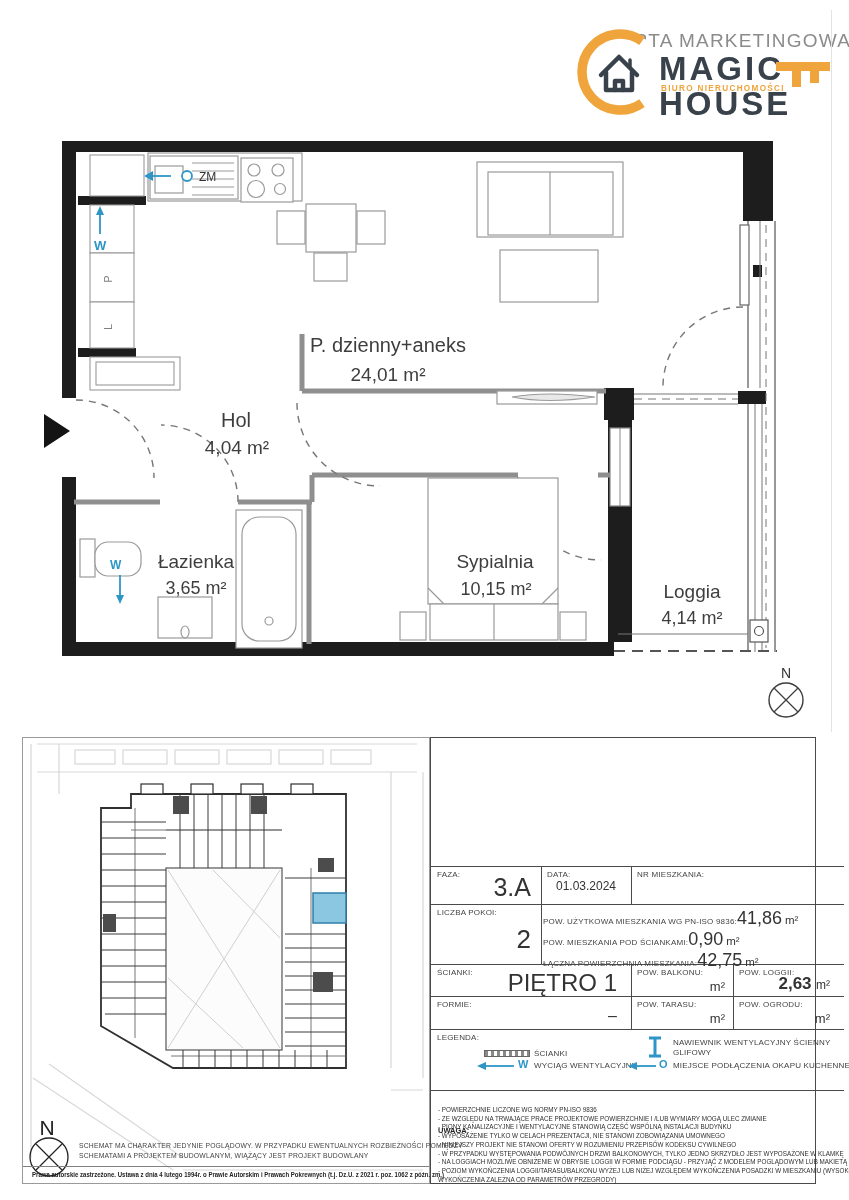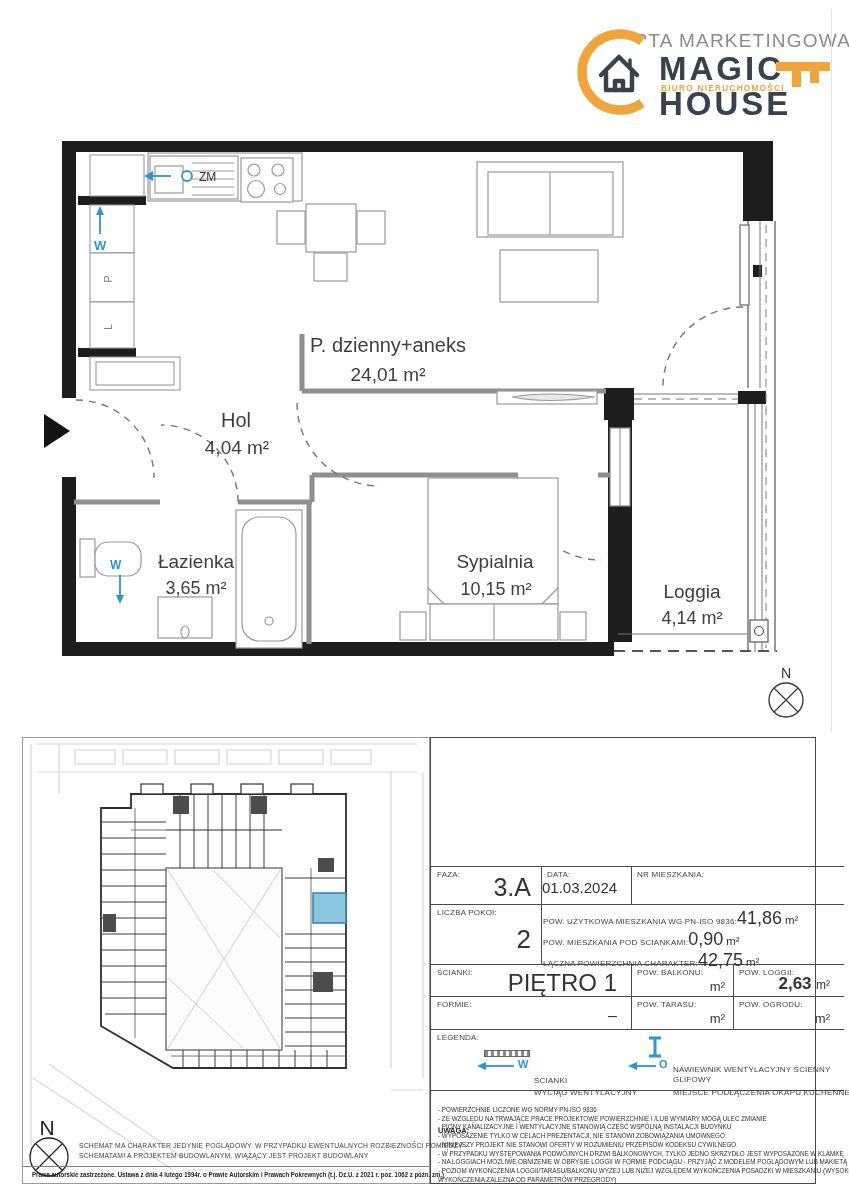--- a/index.html
+++ b/index.html
@@ -34,21 +34,21 @@
   .right-panel{position:absolute;left:430px;top:737px;width:386px;height:447px;border:1px solid #4A4A4A;box-sizing:border-box;padding-left:17px;}
   .hline{position:absolute;left:0;width:413px;height:1px;background:#4A4A4A;}
   .vline{position:absolute;width:1px;background:#4A4A4A;}
   .lbl{position:absolute;font-size:8px;color:#444;letter-spacing:.2px;white-space:nowrap;}
   .big{position:absolute;color:#333;white-space:nowrap;}
   .unit{font-size:12px;}
   .area-row{position:absolute;left:112px;width:293px;display:flex;justify-content:flex-start;align-items:baseline;}
   .area-row .a-lbl{font-size:8px;color:#444;letter-spacing:.2px;}
   .area-row .a-val{font-size:18px;color:#333;}
   .area-row .a-unit{font-size:11.5px;color:#333;margin-left:3px;}
-  .legend-lbl{position:absolute;font-size:8px;color:#3F3F3F;letter-spacing:.2px;white-space:nowrap;margin-top:27px;}
+  .legend-lbl{position:absolute;font-size:8px;color:#3F3F3F;letter-spacing:.2px;white-space:nowrap;}
   .legend-sym-w{position:absolute;font-size:11px;font-weight:bold;color:var(--blue);}
   .walls-swatch{position:absolute;left:53px;top:312px;width:46px;height:7px;border:1px solid #666;box-sizing:border-box;
     background:repeating-linear-gradient(90deg,#8a8a8a 0 3px,#fff 3px 6px);}
   .notes{position:absolute;left:7px;top:368px;width:400px;}
   .notes div{font-size:6.3px;line-height:8.7px;color:#2e2e2e;white-space:nowrap;}
   .notes-title{position:absolute;left:7px;top:357px;font-size:7.5px;font-weight:bold;color:#222;margin-top:31px;}
 </style>
 </head>
 <body>
 
@@ -269,36 +269,36 @@
     <div class="hline" style="top:352px"></div>
     <div class="vline" style="left:110px;top:128px;height:38px"></div>
     <div class="vline" style="left:200px;top:128px;height:38px"></div>
     <div class="vline" style="left:110px;top:166px;height:60px"></div>
     <div class="vline" style="left:200px;top:226px;height:65px"></div>
     <div class="vline" style="left:302px;top:226px;height:65px"></div>
 
     <div class="lbl" style="left:6px;top:132px">FAZA:</div>
     <div class="big" style="left:0;top:135px;width:100px;text-align:right;font-size:25px">3.A</div>
     <div class="lbl" style="left:116px;top:132px">DATA:</div>
-    <div class="big" style="left:111px;top:141px;width:88px;text-align:left;font-size:15px">01.03.2024</div>
+    <div class="big" style="left:111px;top:141px;width:88px;text-align:center;font-size:12px">01.03.2024</div>
     <div class="lbl" style="left:206px;top:132px">NR MIESZKANIA:</div>
 
     <div class="lbl" style="left:6px;top:170px">LICZBA POKOI:</div>
     <div class="big" style="left:0;top:186px;width:100px;text-align:right;font-size:26px">2</div>
 
     <div class="area-row" style="top:170px">
       <span class="a-lbl">POW. UŻYTKOWA MIESZKANIA WG PN-ISO 9836:</span>
       <span><span class="a-val">41,86</span><span class="a-unit">m²</span></span>
     </div>
     <div class="area-row" style="top:191px">
       <span class="a-lbl">POW. MIESZKANIA POD ŚCIANKAMI:</span>
       <span><span class="a-val">0,90</span><span class="a-unit">m²</span></span>
     </div>
     <div class="area-row" style="top:212px">
-      <span class="a-lbl">ŁĄCZNA POWIERZCHNIA CHARAKTER:</span>
+      <span class="a-lbl">ŁĄCZNA POWIERZCHNIA MIESZKANIA:</span>
       <span><span class="a-val">42,75</span><span class="a-unit">m²</span></span>
     </div>
 
     <div class="lbl" style="left:6px;top:230px">ŚCIANKI:</div>
     <div class="big" style="left:0;top:231px;width:186px;text-align:right;font-size:24px">PIĘTRO 1</div>
     <div class="lbl" style="left:206px;top:230px">POW. BALKONU:</div>
     <div class="big unit" style="left:200px;top:241px;width:94px;text-align:right;font-size:13px">m²</div>
     <div class="lbl" style="left:308px;top:230px">POW. LOGGII:</div>
     <div class="big" style="left:302px;top:236px;width:97px;text-align:right"><span style="font-size:17px;font-weight:bold">2,63</span> <span style="font-size:12px">m²</span></div>
 

